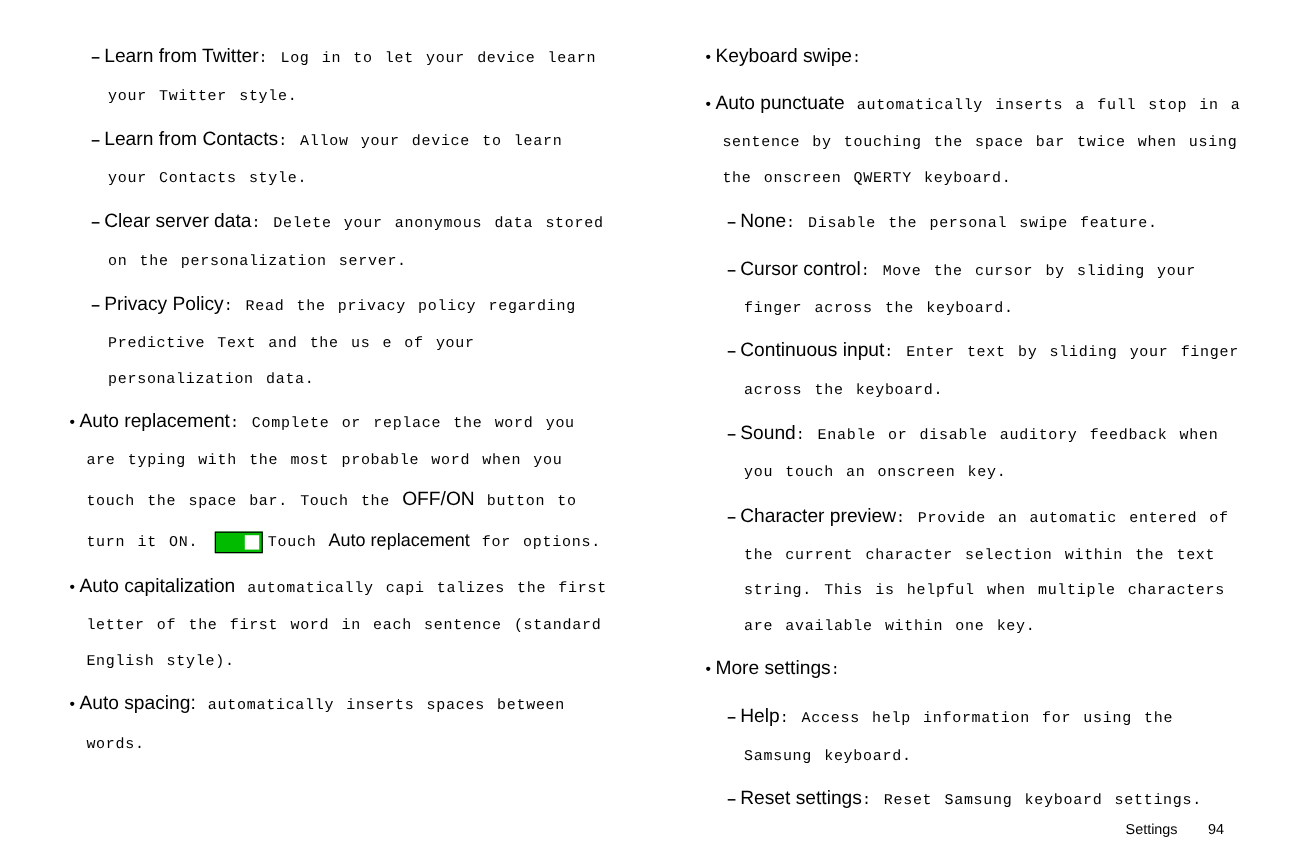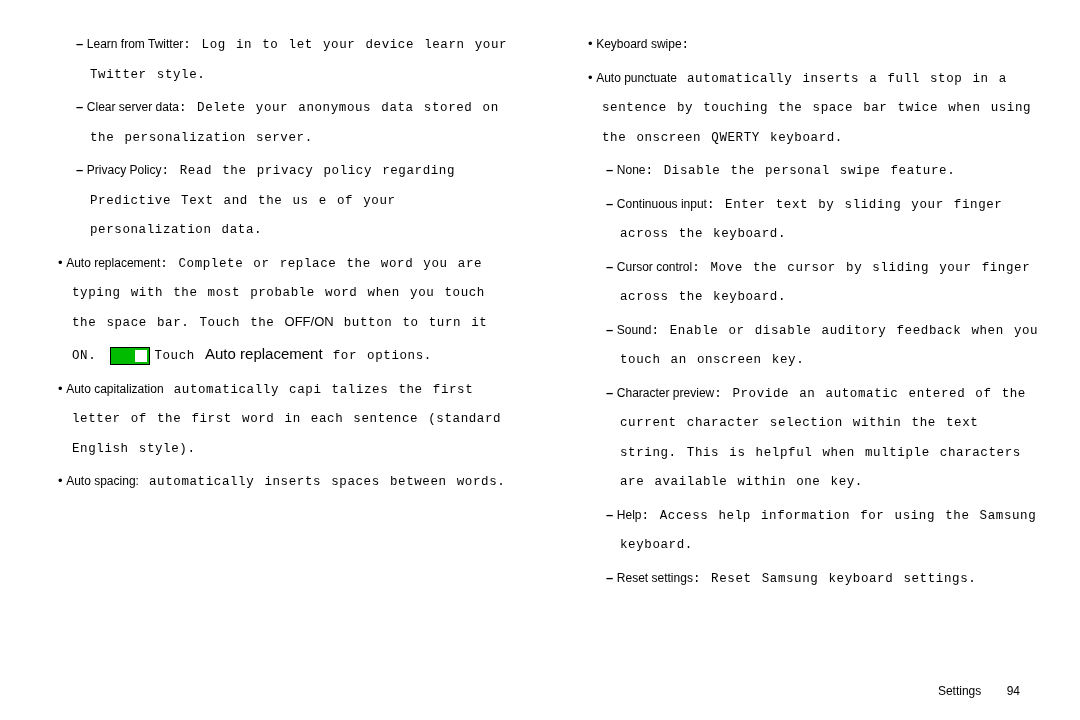--- a/index.html
+++ b/index.html
@@ -33,31 +33,31 @@
     margin-left: 18px;
     margin-bottom: 4px;
     text-indent: -14px;
     padding-left: 14px;
   }
   .dash::before { content: "– "; font-weight: bold; }
   .bullet::before { content: "• "; }
   .term {
     font-weight: normal;
     font-family: Arial, Helvetica, sans-serif;
-    font-size: 12px;
+    font-size: 16px;
   }
   .desc {
     font-family: "Courier New", monospace;
     font-size: 12.5px;
     letter-spacing: 0.6px;
     word-spacing: 2px;
   }
   .offon {
     font-family: Arial, Helvetica, sans-serif;
-    font-size: 13px;
+    font-size: 16px;
     font-weight: normal;
   }
   .autoreplace {
     font-family: Arial, Helvetica, sans-serif;
     font-size: 15px;
     font-weight: normal;
   }
   .toggle {
     display: inline-block;
     width: 40px;
@@ -98,20 +98,23 @@
 </head>
 <body>
 
 <div class="page">
   <div class="col">
 
     <div class="dash-item">
       <span class="dash"></span><span class="term">Learn from Twitter</span><span class="desc">: Log in to let your device learn your Twitter style.</span>
     </div>
 
+    <div class="dash-item">
+      <span class="dash"></span><span class="term">Learn from Contacts</span><span class="desc">: Allow your device to learn your Contacts style.</span>
+    </div>
 
     <div class="dash-item">
       <span class="dash"></span><span class="term">Clear server data</span><span class="desc">: Delete your anonymous data stored on the personalization server.</span>
     </div>
 
 
     <div class="dash-item">
       <span class="dash"></span><span class="term">Privacy Policy</span><span class="desc">: Read the privacy policy regarding Predictive Text and the us     e of your personalization data.</span>
     </div>
 
@@ -137,36 +140,39 @@
 
     <div class="bullet-item">
       <span class="bullet"></span><span class="term">Auto punctuate</span><span class="desc"> automatically inserts a full stop in a sentence by touching the space bar twice when using the onscreen QWERTY keyboard.</span>
     </div>
 
     <div class="dash-item">
       <span class="dash"></span><span class="term">None</span><span class="desc">: Disable the personal swipe feature.</span>
     </div>
 
     <div class="dash-item">
-      <span class="dash"></span><span class="term">Continuous input</span><span class="desc">: Enter text by sliding your finger across the keyboard.</span>
+      <span class="dash"></span><span class="term">Cursor control</span><span class="desc">: Move the cursor by sliding your finger across the keyboard.</span>
     </div>
 
     <div class="dash-item">
-      <span class="dash"></span><span class="term">Cursor control</span><span class="desc">: Move the cursor by sliding your finger across the keyboard.</span>
+      <span class="dash"></span><span class="term">Continuous input</span><span class="desc">: Enter text by sliding your finger across the keyboard.</span>
     </div>
 
 
     <div class="dash-item">
       <span class="dash"></span><span class="term">Sound</span><span class="desc">: Enable or disable auditory feedback when you touch an onscreen key.</span>
     </div>
 
     <div class="dash-item">
       <span class="dash"></span><span class="term">Character preview</span><span class="desc">: Provide an automatic entered of the current character selection within the text string. This is helpful when multiple characters are available within one key.</span>
     </div>
 
+    <div class="bullet-item">
+      <span class="bullet"></span><span class="term">More settings</span><span class="desc">:</span>
+    </div>
 
     <div class="dash-item">
       <span class="dash"></span><span class="term">Help</span><span class="desc">: Access help information for using the Samsung keyboard.</span>
     </div>
 
     <div class="dash-item">
       <span class="dash"></span><span class="term">Reset settings</span><span class="desc">: Reset Samsung keyboard settings.</span>
     </div>
 
   </div>

